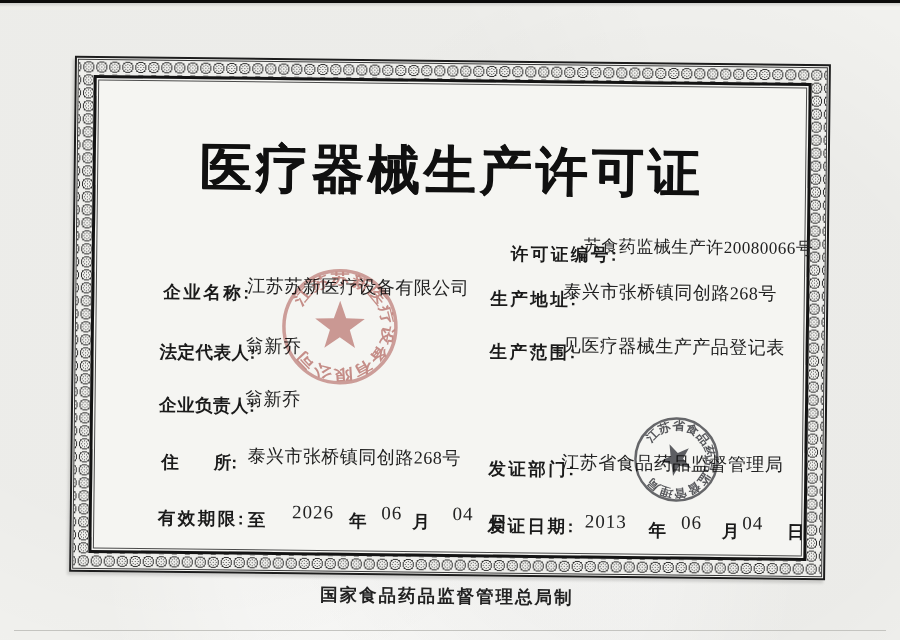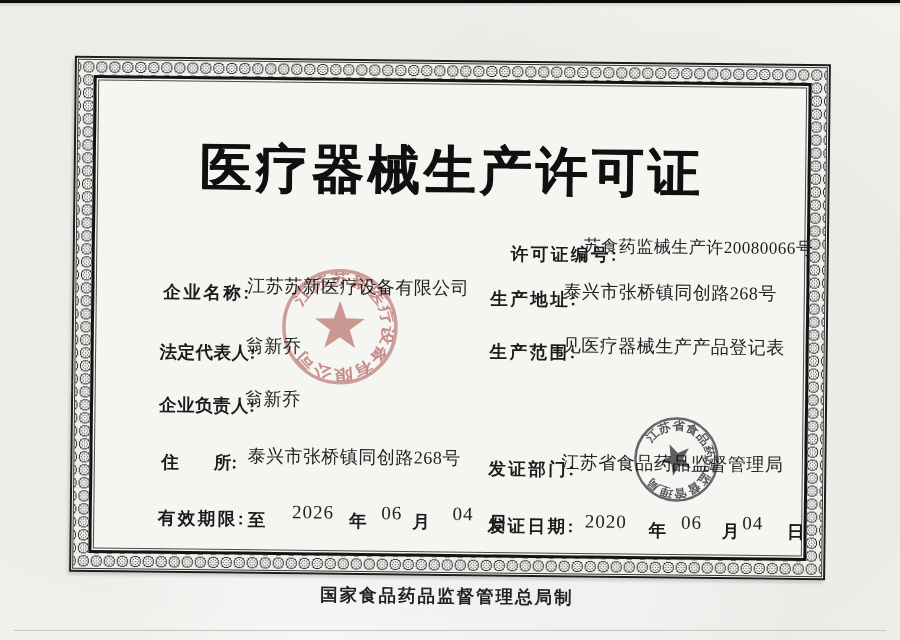--- a/index.html
+++ b/index.html
@@ -135,21 +135,21 @@
             <span class="num" style="margin-left:20px">2026</span>
             <span class="u" style="margin-left:9px">年</span>
             <span class="num" style="margin-left:8px">06</span>
             <span class="u" style="margin-left:4px">月</span>
             <span class="num" style="margin-left:16px">04</span>
             <span class="u" style="margin-left:10px">日</span>
           </span>
 
           <span class="lab r-issue-lab">发证日期:</span>
           <span class="daterow issue-row">
-            <span class="num">2020</span>
+            <span class="num">2013</span>
             <span class="u" style="margin-left:16px">年</span>
             <span class="num" style="margin-left:8px">06</span>
             <span class="u" style="margin-left:14px">月</span>
             <span class="num" style="margin-left:-4px">04</span>
             <span class="u" style="margin-left:18px">日</span>
           </span>
 
         </div>
       </div>
     </div>

